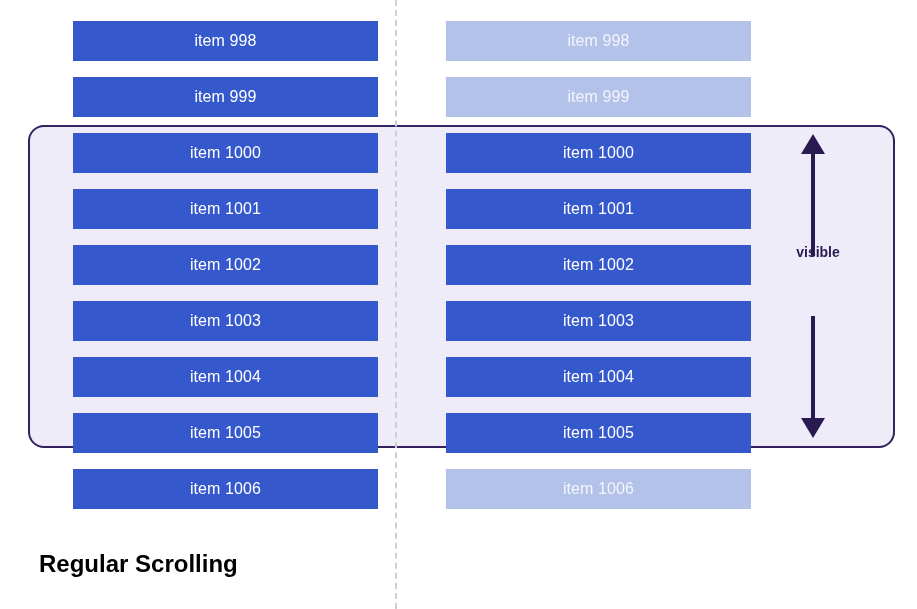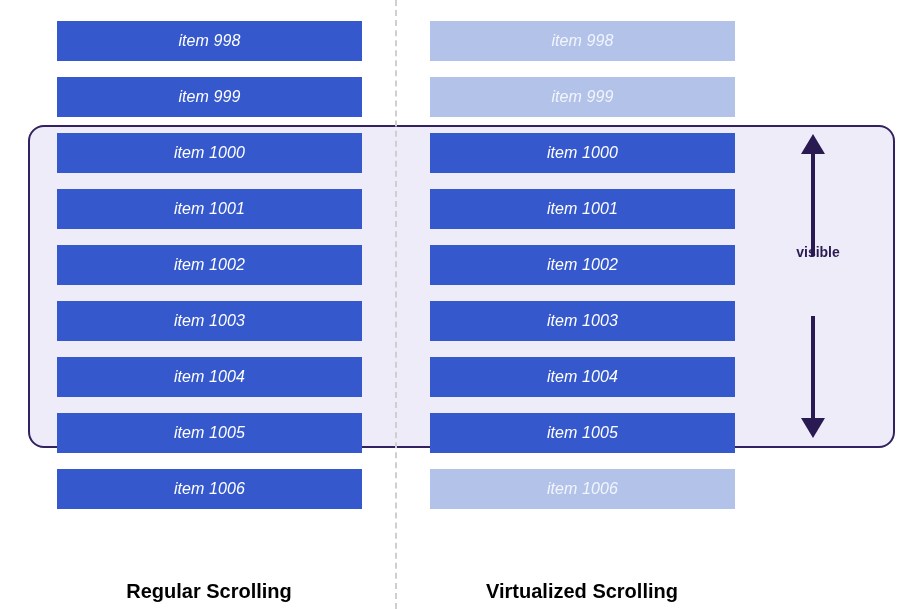--- a/index.html
+++ b/index.html
@@ -49,30 +49,29 @@
     position: absolute;
     top: 0;
     z-index: 3;
   }
   .column.left  { left: 57px;  width: 305px; }
   .column.right { left: 430px; width: 305px; }
 
   
   .item-bar {
     position: absolute;
-    left: 0;
+    left: 16px;
     width: 305px;
     height: 40px;
     line-height: 40px;
     text-align: center;
     font-size: 16px;
     color: #ffffff;
     background: #3558cc;
     letter-spacing: 0.1px;
-    font-style: italic;
   }
   .item-bar.faded {
     background: #b3c2e9;
     color: #f2f5fc;
   }
 
   
   .viewport-annotation {
     position: absolute;
     left: 758px;
@@ -95,24 +94,23 @@
     font-size: 14px;
     font-weight: bold;
     line-height: 24px;
     color: #2a1a52;
   }
   .viewport-caption span { display: block; }
 
   
   .col-caption {
     position: absolute;
-    top: 580px;
+    top: 550px;
     width: 340px;
-    text-align: center;
-    font-size: 20px;
+    font-size: 24px;
     font-weight: bold;
     color: #000000;
     z-index: 3;
   }
   .col-caption.left  { left: 39px; }
   .col-caption.right { left: 412px; }
 </style>
 </head>
 <body>
 
@@ -154,15 +152,14 @@
 
       <rect x="53" y="186" width="4" height="104" fill="#2a1a52"></rect>
       <polygon points="55,308 67,288 43,288" fill="#2a1a52"></polygon>
     </svg>
     <div class="viewport-caption">
       <span>visible</span>
     </div>
   </div>
 
   <div class="col-caption left">Regular Scrolling</div>
-  <div class="col-caption right">Virtualized Scrolling</div>
 
 </div>
 
 </body></html>

